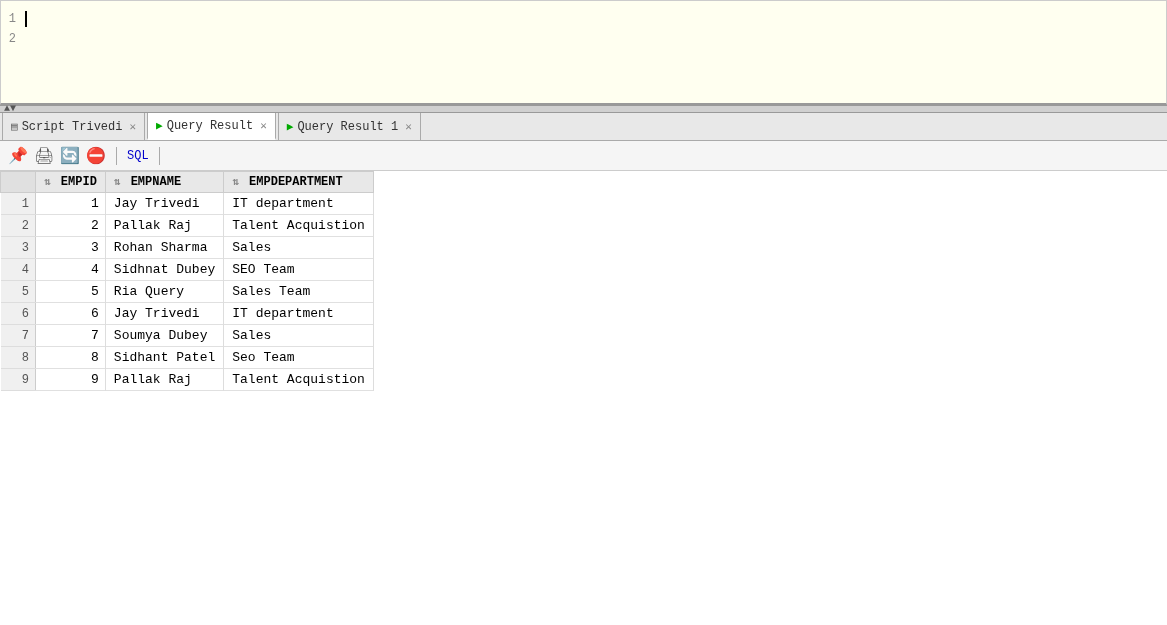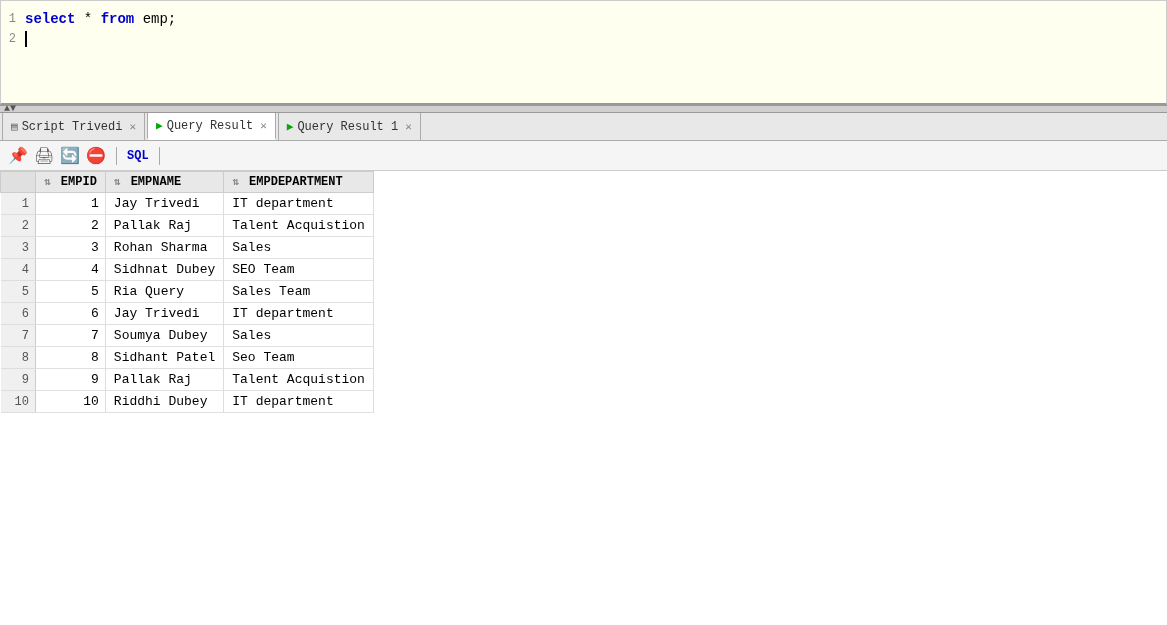--- a/index.html
+++ b/index.html
@@ -134,21 +134,21 @@
       align-items: center;
     }
     .toolbar-separator {
       width: 1px;
       height: 18px;
       background: #aaa;
       margin: 0 4px;
     }
     .toolbar-sql-label {
       color: #0000cc;
-      font-weight: bold;
+      font-weight: normal;
       font-size: 12px;
     }
     .toolbar-status {
       color: #333;
       font-size: 12px;
     }
 
     
     .results-area {
       background: #fff;
@@ -210,23 +210,20 @@
   </style>
 </head>
 <body>
 
 <div class="editor-area">
   <div class="line-numbers">
     <div>1</div>
     <div>2</div>
   </div>
   <div class="code-content">
-    <div>
-      <span class="keyword">select</span> * <span class="keyword">from</span> emp;
-    </div>
     <div class="cursor-line">
       <span class="cursor"></span>
     </div>
   </div>
 </div>
 
 <div class="resize-handle">
   <span class="resize-arrows">▲▼</span>
 </div>
 
@@ -328,21 +325,15 @@
           <td class="num-cell">8</td>
           <td>Sidhant Patel</td>
           <td>Seo Team</td>
         </tr>
         <tr>
           <td class="row-num-col">9</td>
           <td class="num-cell">9</td>
           <td>Pallak Raj</td>
           <td>Talent Acquistion</td>
         </tr>
-        <tr>
-          <td class="row-num-col">10</td>
-          <td class="num-cell">10</td>
-          <td>Riddhi Dubey</td>
-          <td>IT department</td>
-        </tr>
       </tbody>
   </table>
 </div>
 
 </body></html>

